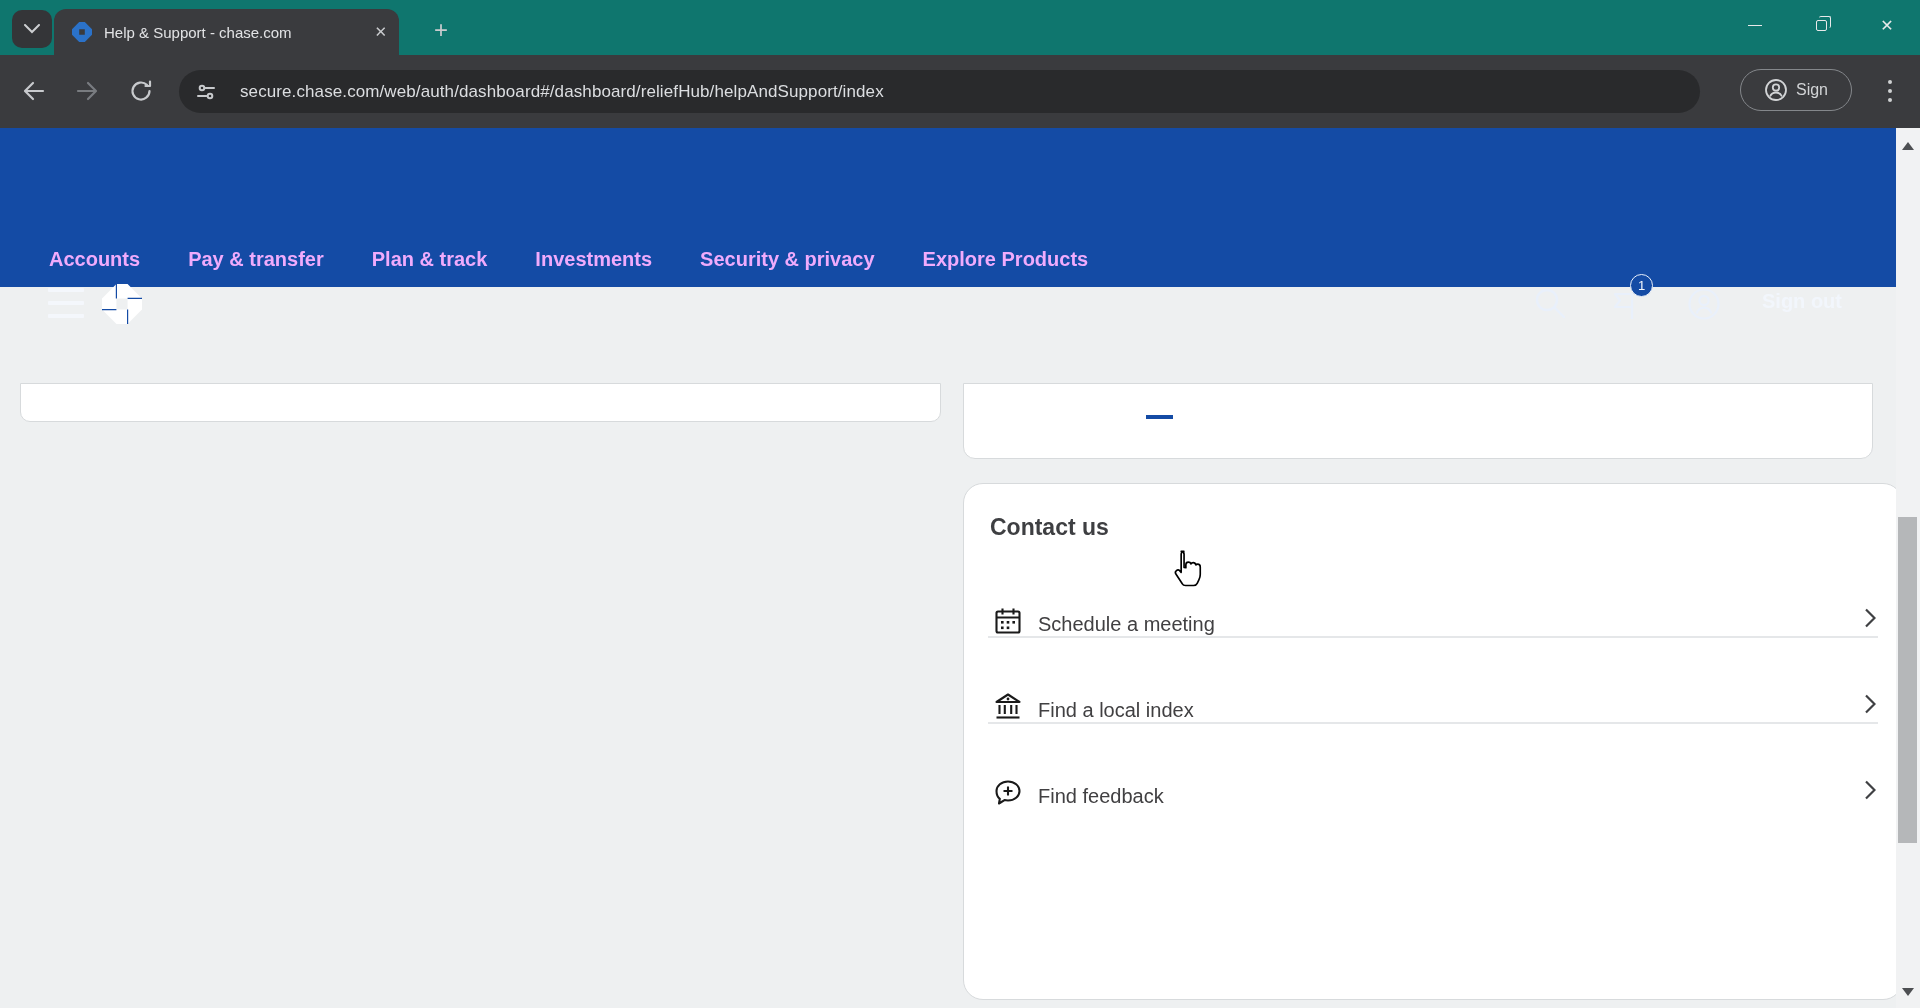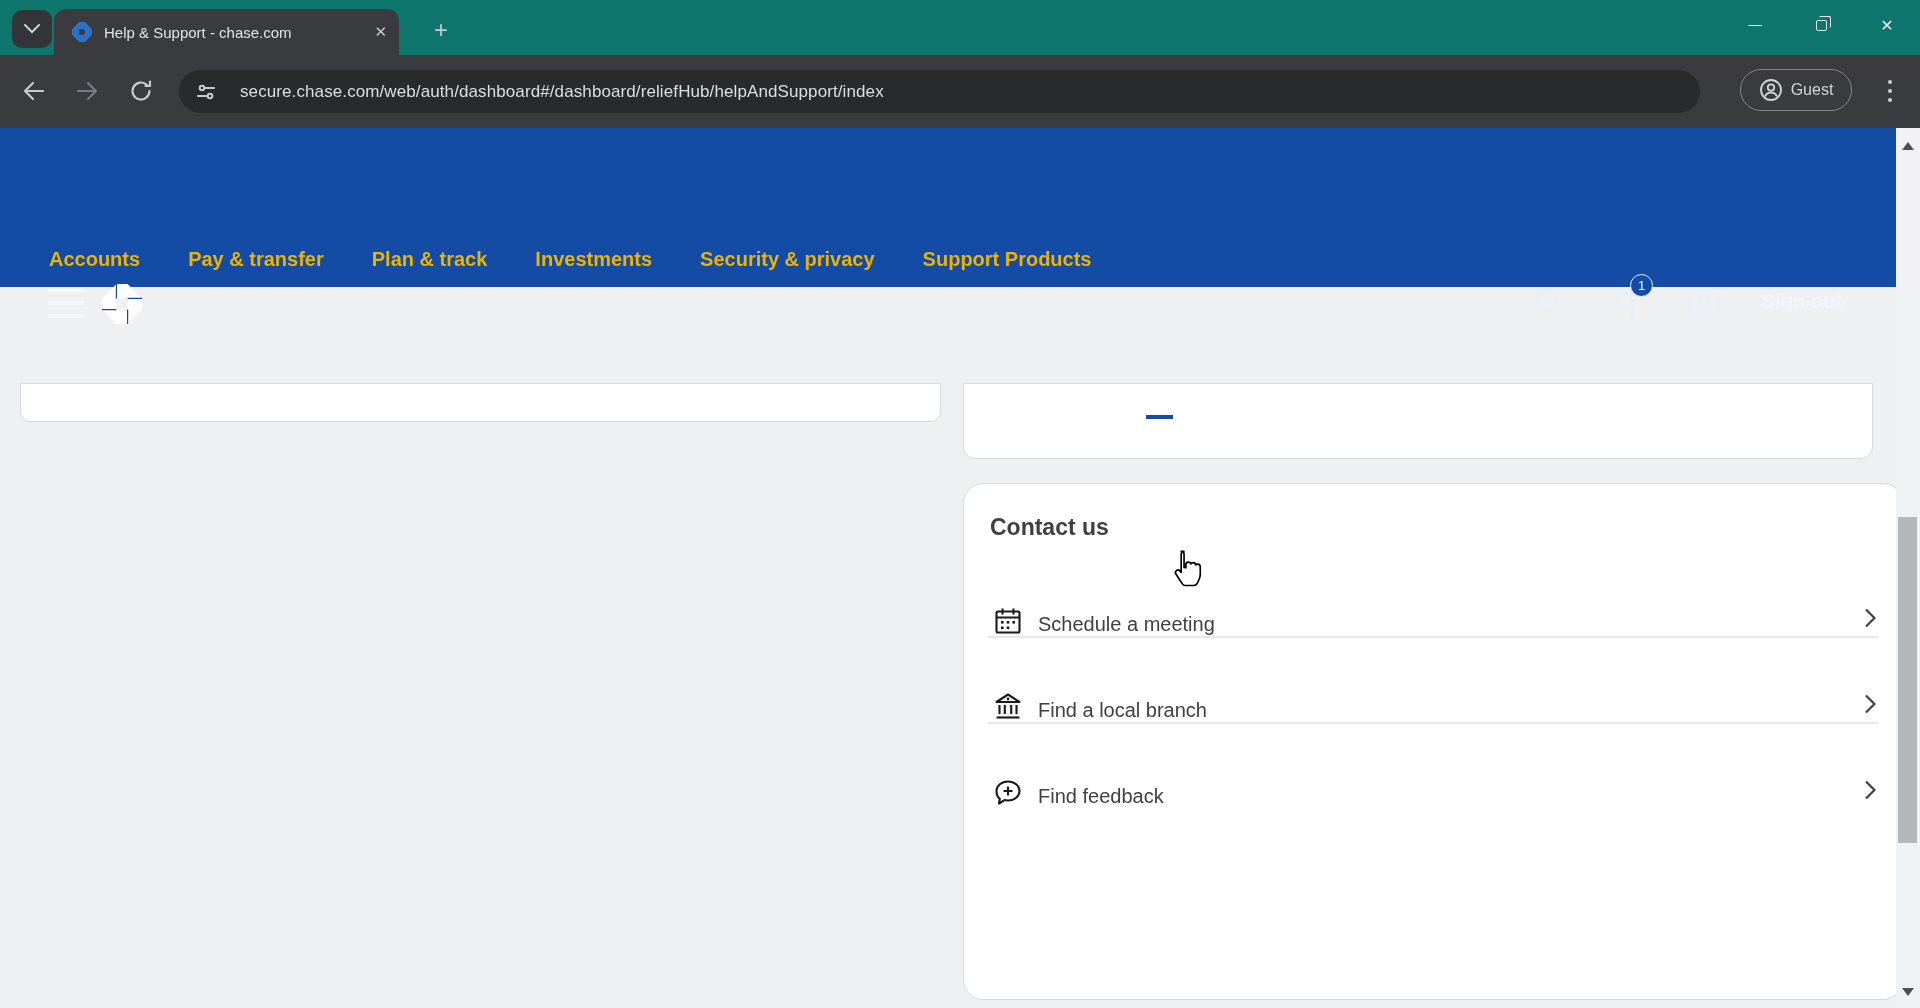--- a/index.html
+++ b/index.html
@@ -41,21 +41,21 @@
   
   .chase-header { position:absolute; left:0; top:128px; width:1896px; height:159px; z-index:3; }
   .hamburger { position:absolute; left:48px; top:160px; width:36px; height:30px; display:flex;
                flex-direction:column; justify-content:space-between; }
   .hamburger i { display:block; height:3.6px; background:#F4F7FC; border-radius:1px; }
   .chase-logo { position:absolute; left:102px; top:156px; }
   .hicon { position:absolute; top:158px; color:#E9F0FB; }
   .signout { position:absolute; left:1762px; top:162px; color:#F2F6FC; font-size:20px; font-weight:600; }
   .mainnav { position:absolute; left:0; top:104px; width:1400px; height:55px; display:flex;
              align-items:center; padding-left:49px; column-gap:48px; }
-  .mainnav span { color:#eab308; font-size:20px; font-weight:700; white-space:nowrap; }
+  .mainnav span { color:#f0abfc; font-size:20px; font-weight:700; white-space:nowrap; }
   .badge { position:absolute; left:1630px; top:146px; width:23px; height:23px; border-radius:50%;
            border:1.6px solid #E9F0FB; display:flex; align-items:center; justify-content:center;
            color:#F2F6FC; font-size:13px; z-index:2; }
 
   
   .page { position:absolute; left:0; top:128px; width:1896px; height:880px; background:#EEF0F1; }
   .card { background:#fff; border:1px solid #D7DADC; }
   .cut-card-left { position:absolute; left:20px; top:255px; width:921px; height:39px;
                    border-radius:0 0 10px 10px; z-index:1; }
   .cut-card-right { position:absolute; left:963px; top:255px; width:910px; height:76px;
@@ -146,21 +146,21 @@
       <span class="urltext">secure.chase.com/web/auth/dashboard#/dashboard/reliefHub/helpAndSupport/index</span>
     </div>
     <div class="guest">
       <svg width="24" height="24" viewBox="0 0 24 24">
         <g fill="none" stroke="#D2D4D6" stroke-width="1.8">
           <circle cx="12" cy="12" r="10"></circle>
           <circle cx="12" cy="9.5" r="3.2"></circle>
           <path d="M6 18.5 c1.2-2.8 3.4-4 6-4 s4.8 1.2 6 4"></path>
         </g>
       </svg>
-      <span>Guest</span>
+      <span>Sign</span>
     </div>
     <div class="dots3">
         <i></i>
         <i></i>
         <i></i>
       </div>
   </div>
 
   <div class="page">
     <div class="card cut-card-left"></div>
@@ -201,21 +201,21 @@
         <span class="crow-icon">
           <svg width="30" height="30" viewBox="0 0 30 30">
             <g fill="none" stroke="currentColor" stroke-width="2.1" stroke-linejoin="round">
               <path d="M3.5 10 L15 2.5 L26.5 10 H3.5 Z"></path>
               <path d="M6.5 13 v9 M11.8 13 v9 M18.2 13 v9 M23.5 13 v9"></path>
               <path d="M3.5 25.5 H26.5"></path>
             </g>
             <circle cx="15" cy="7" r="1.4" fill="currentColor"></circle>
           </svg>
         </span>
-        <span class="crow-label">Find a local branch</span>
+        <span class="crow-label">Find a local index</span>
         <span class="chev-wrap">
           <svg width="12" height="20" viewBox="0 0 12 20">
               <path d="M2 1.5 l8.5 8.5 -8.5 8.5" fill="none" stroke="currentColor" stroke-width="2.2"></path>
             </svg>
         </span>
       </div>
       <div class="sep"></div>
 
       <div class="sep"></div>
 
@@ -281,21 +281,21 @@
     </div>
 
     <div class="signout">Sign out</div>
 
     <div class="mainnav">
       <span>Accounts</span>
       <span>Pay &amp; transfer</span>
       <span>Plan &amp; track</span>
       <span>Investments</span>
       <span>Security &amp; privacy</span>
-      <span>Support Products</span>
+      <span>Explore Products</span>
     </div>
   </div>
 
   <div class="scrollbar">
     <div class="sb-up"></div>
     <div class="sb-thumb"></div>
     <div class="sb-down"></div>
   </div>
 
   <div class="cursor">

